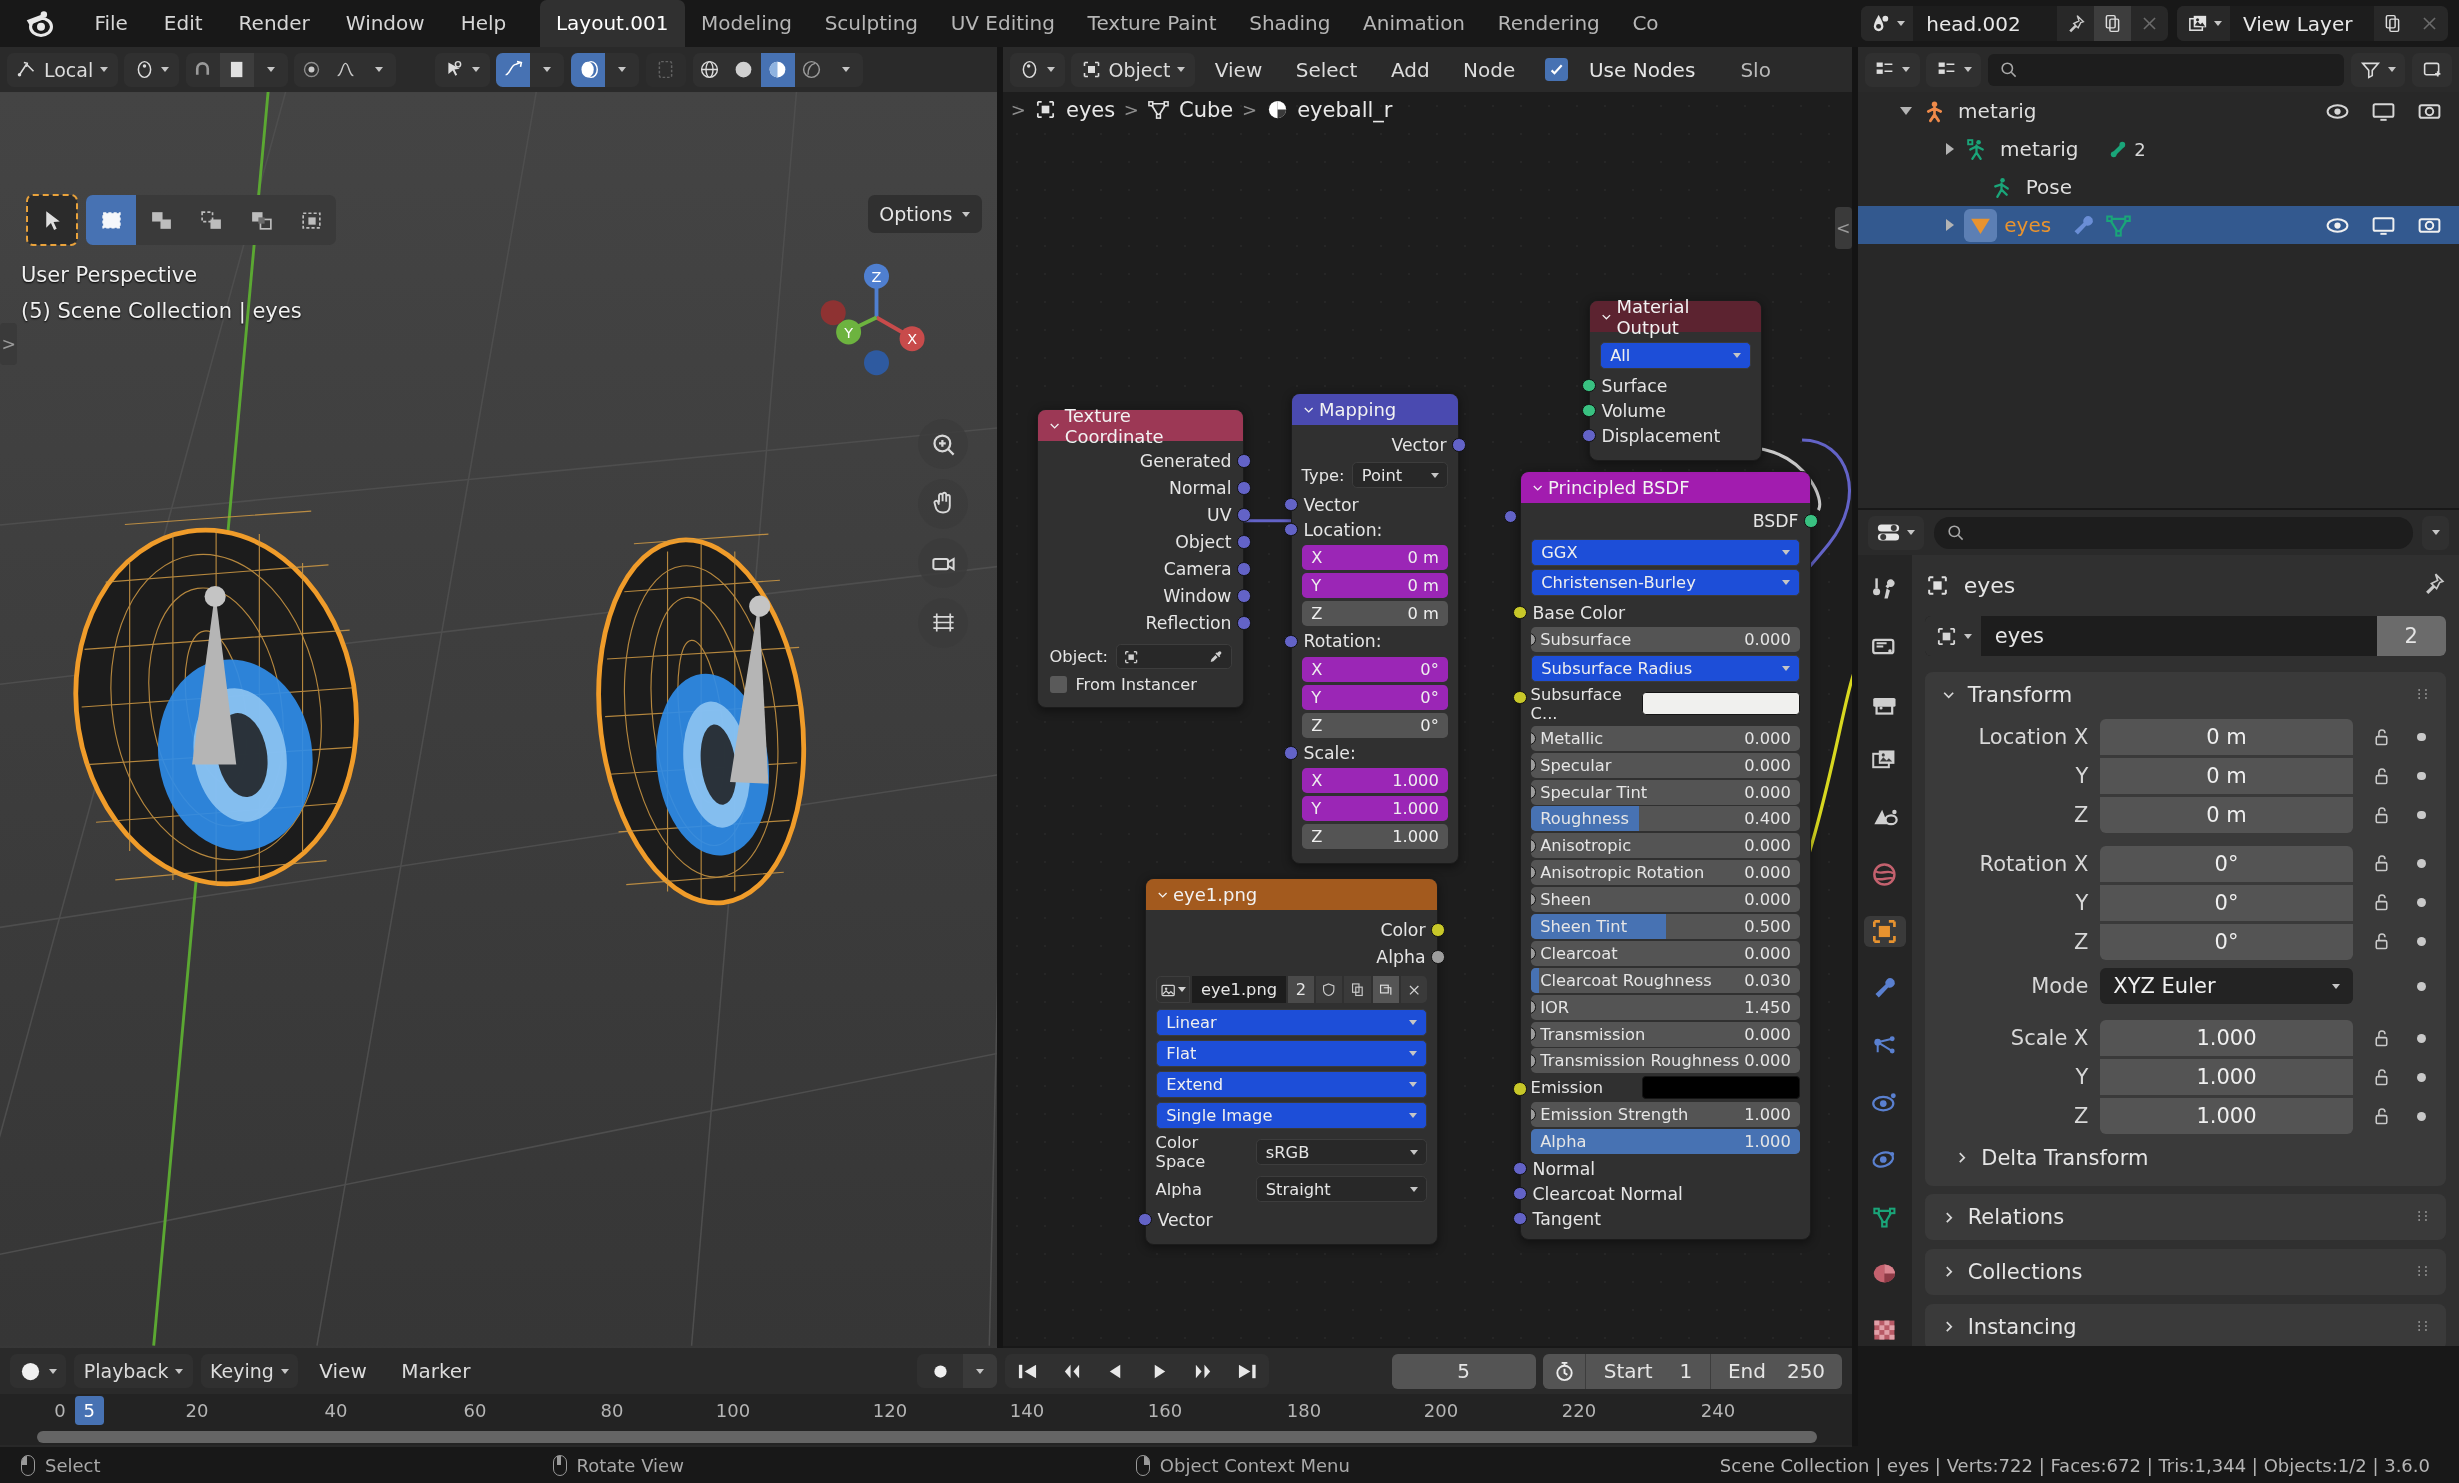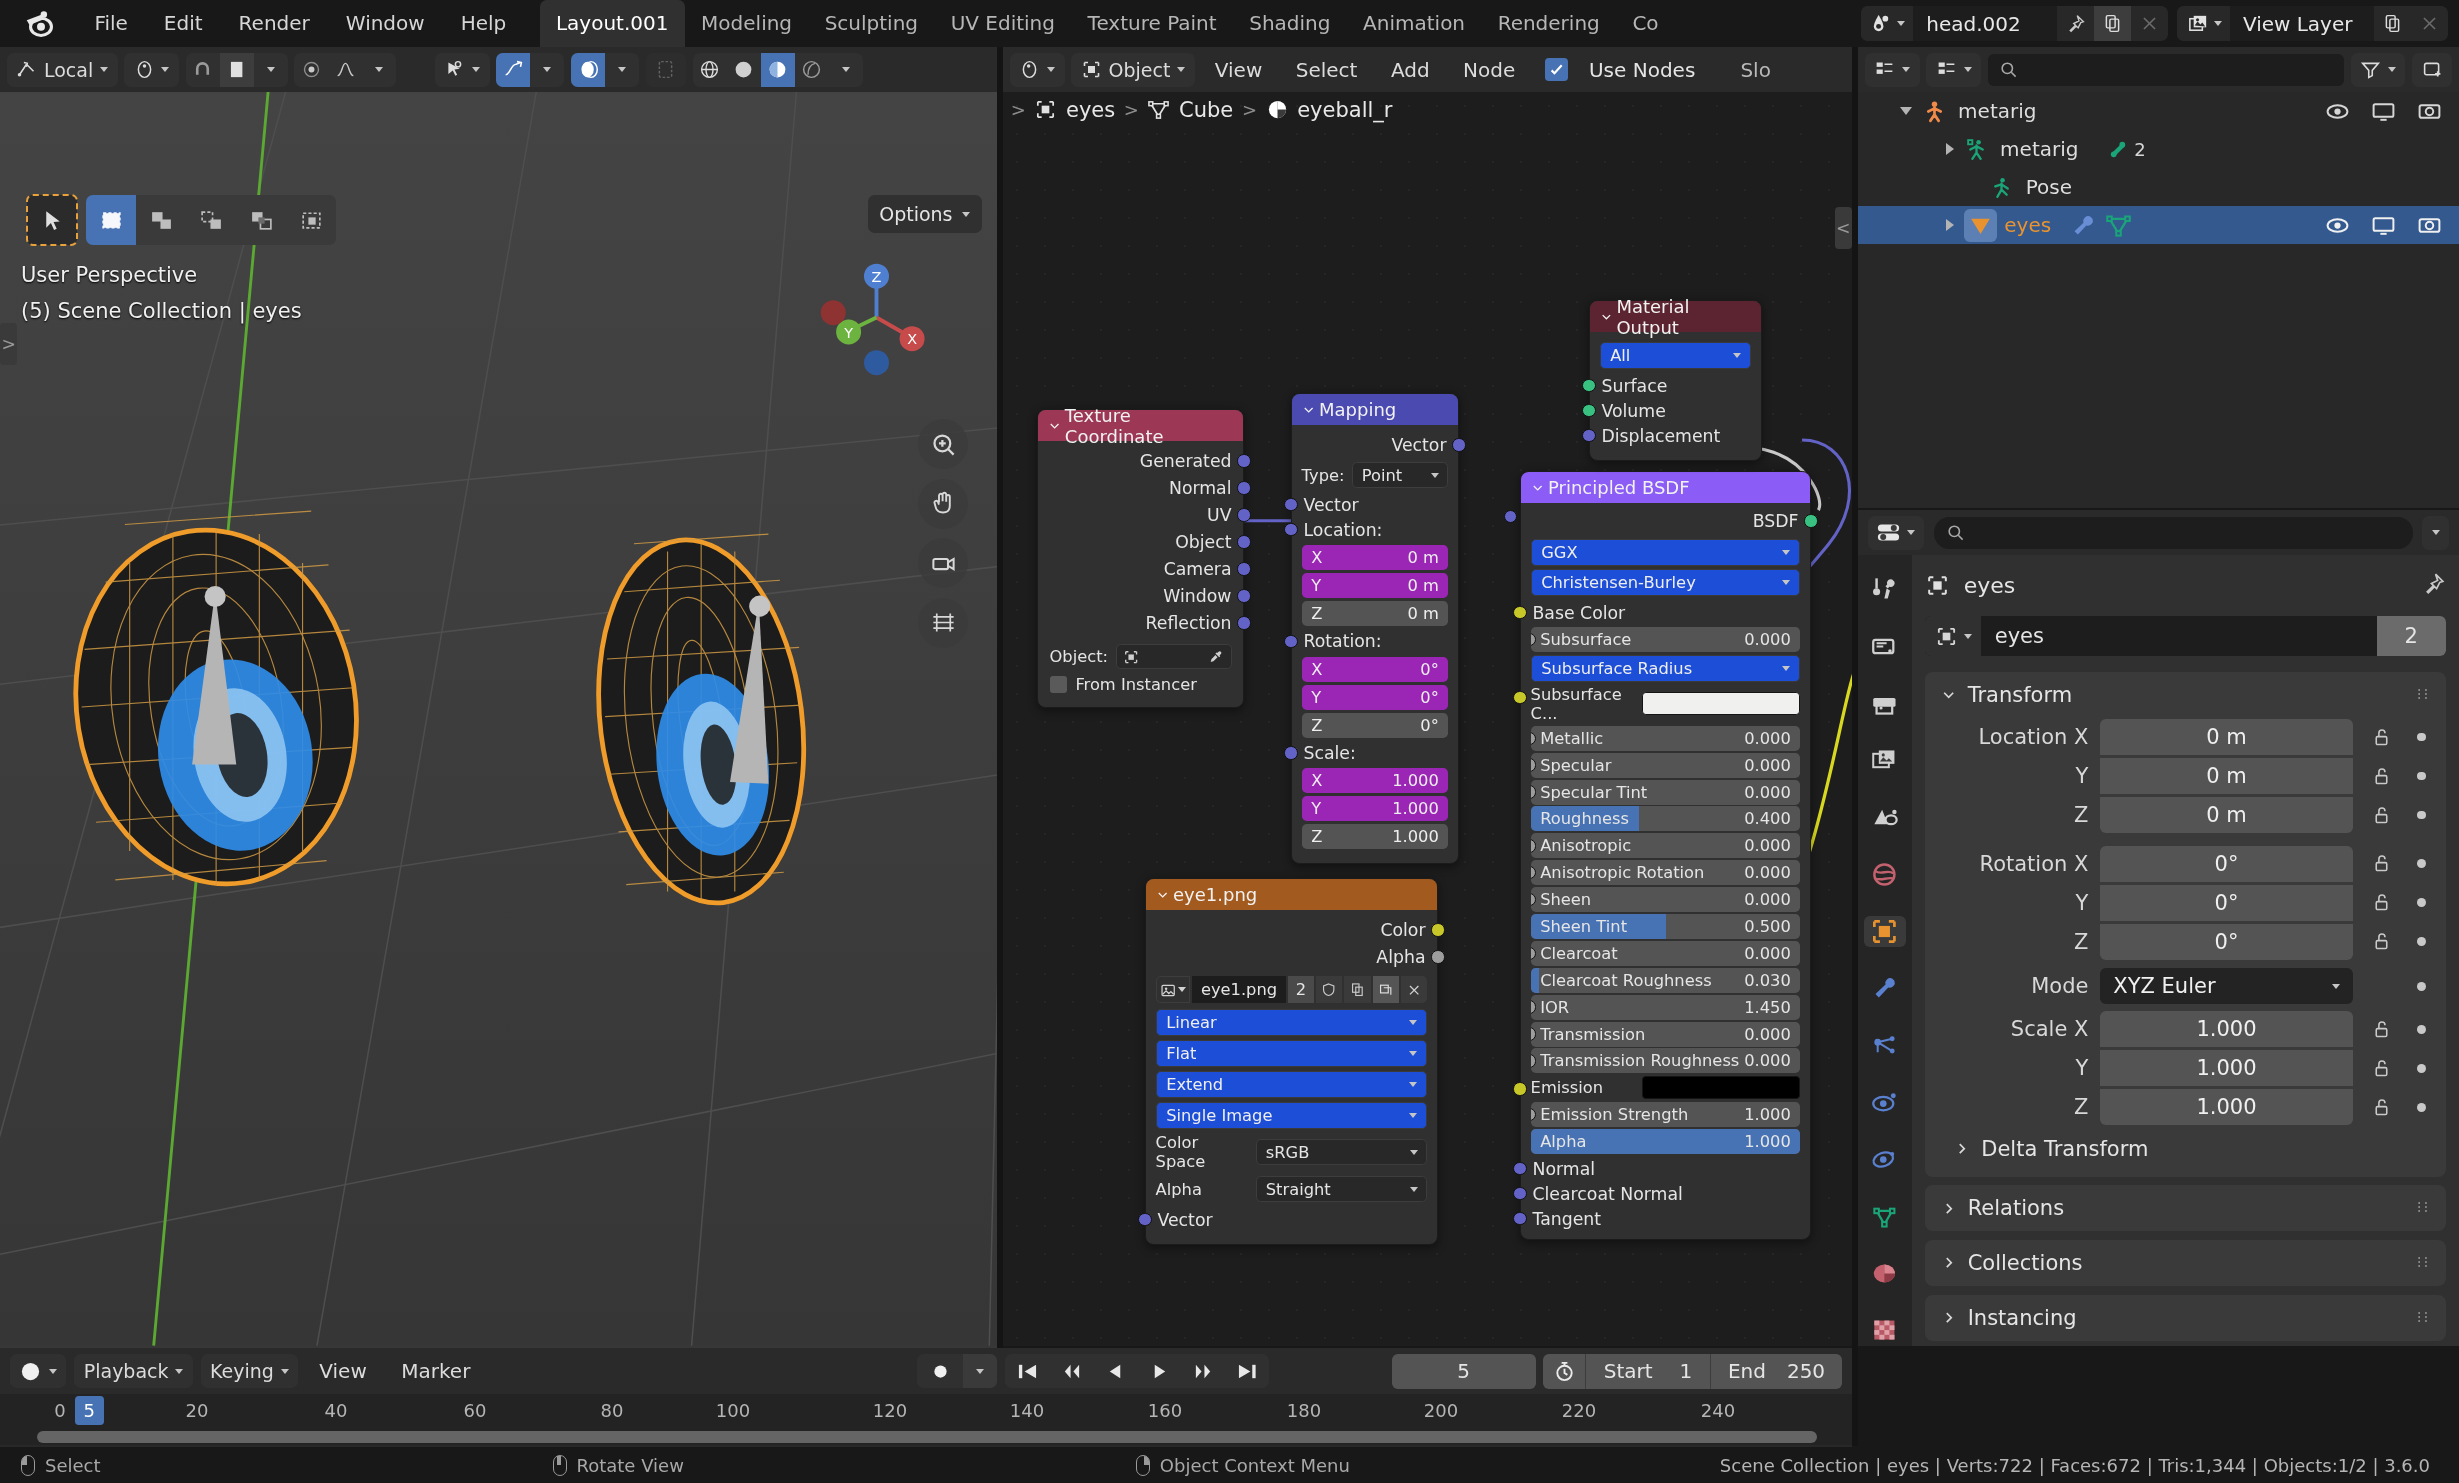--- a/index.html
+++ b/index.html
@@ -770,21 +770,21 @@
               </span>
           </div>
           <div class="labelrow" style="margin-top:3.8px;">
               <i class="sock in vec" style="top:5.8px"></i>
               <span>Vector</span>
             </div>
         </div>
       </div>
 
       <div class="node" style="left:517px; top:379px; width:291px;">
-        <div class="node-hdr" style="background:#8b5cf6;">
+        <div class="node-hdr" style="background:#a21caf;">
           <svg width="13.4" height="13.4" viewBox="0 0 24 24">
               <path d="M5 9l7 7 7-7" stroke="#f2f2f2" stroke-width="2.4" fill="none"></path>
             </svg>
           <span>Principled BSDF</span>
         </div>
         <div class="node-body" style="padding:4.8px 0 7.7px;">
           <div class="row r">
               <span>BSDF</span>
               <i class="sock out shd" style="top:6.7px"></i>
             </div>
@@ -1326,21 +1326,21 @@
           <span class="inp dark">
             <span>XYZ Euler</span>
             <span class="chev"></span>
           </span>
           <span class="lock"></span>
           <span class="dot">
               <i></i>
             </span>
         </div>
 
-        <div class="prow grp-top" style="margin-top:4px;">
+        <div class="prow grp-top" style="margin-top:13px;">
           <span class="lbl">Scale X</span>
           <span class="inp">1.000</span>
           <span class="lock">
               <svg width="21" height="21" viewBox="0 0 24 24">
                 <rect x="6" y="11" width="12" height="9" rx="1.5" fill="none" stroke="#c9c9c9" stroke-width="1.8"></rect>
                 <path d="M9 11V7a3.5 3.5 0 017 0" fill="none" stroke="#c9c9c9" stroke-width="1.8"></path>
               </svg>
             </span>
           <span class="dot">
               <i></i>

